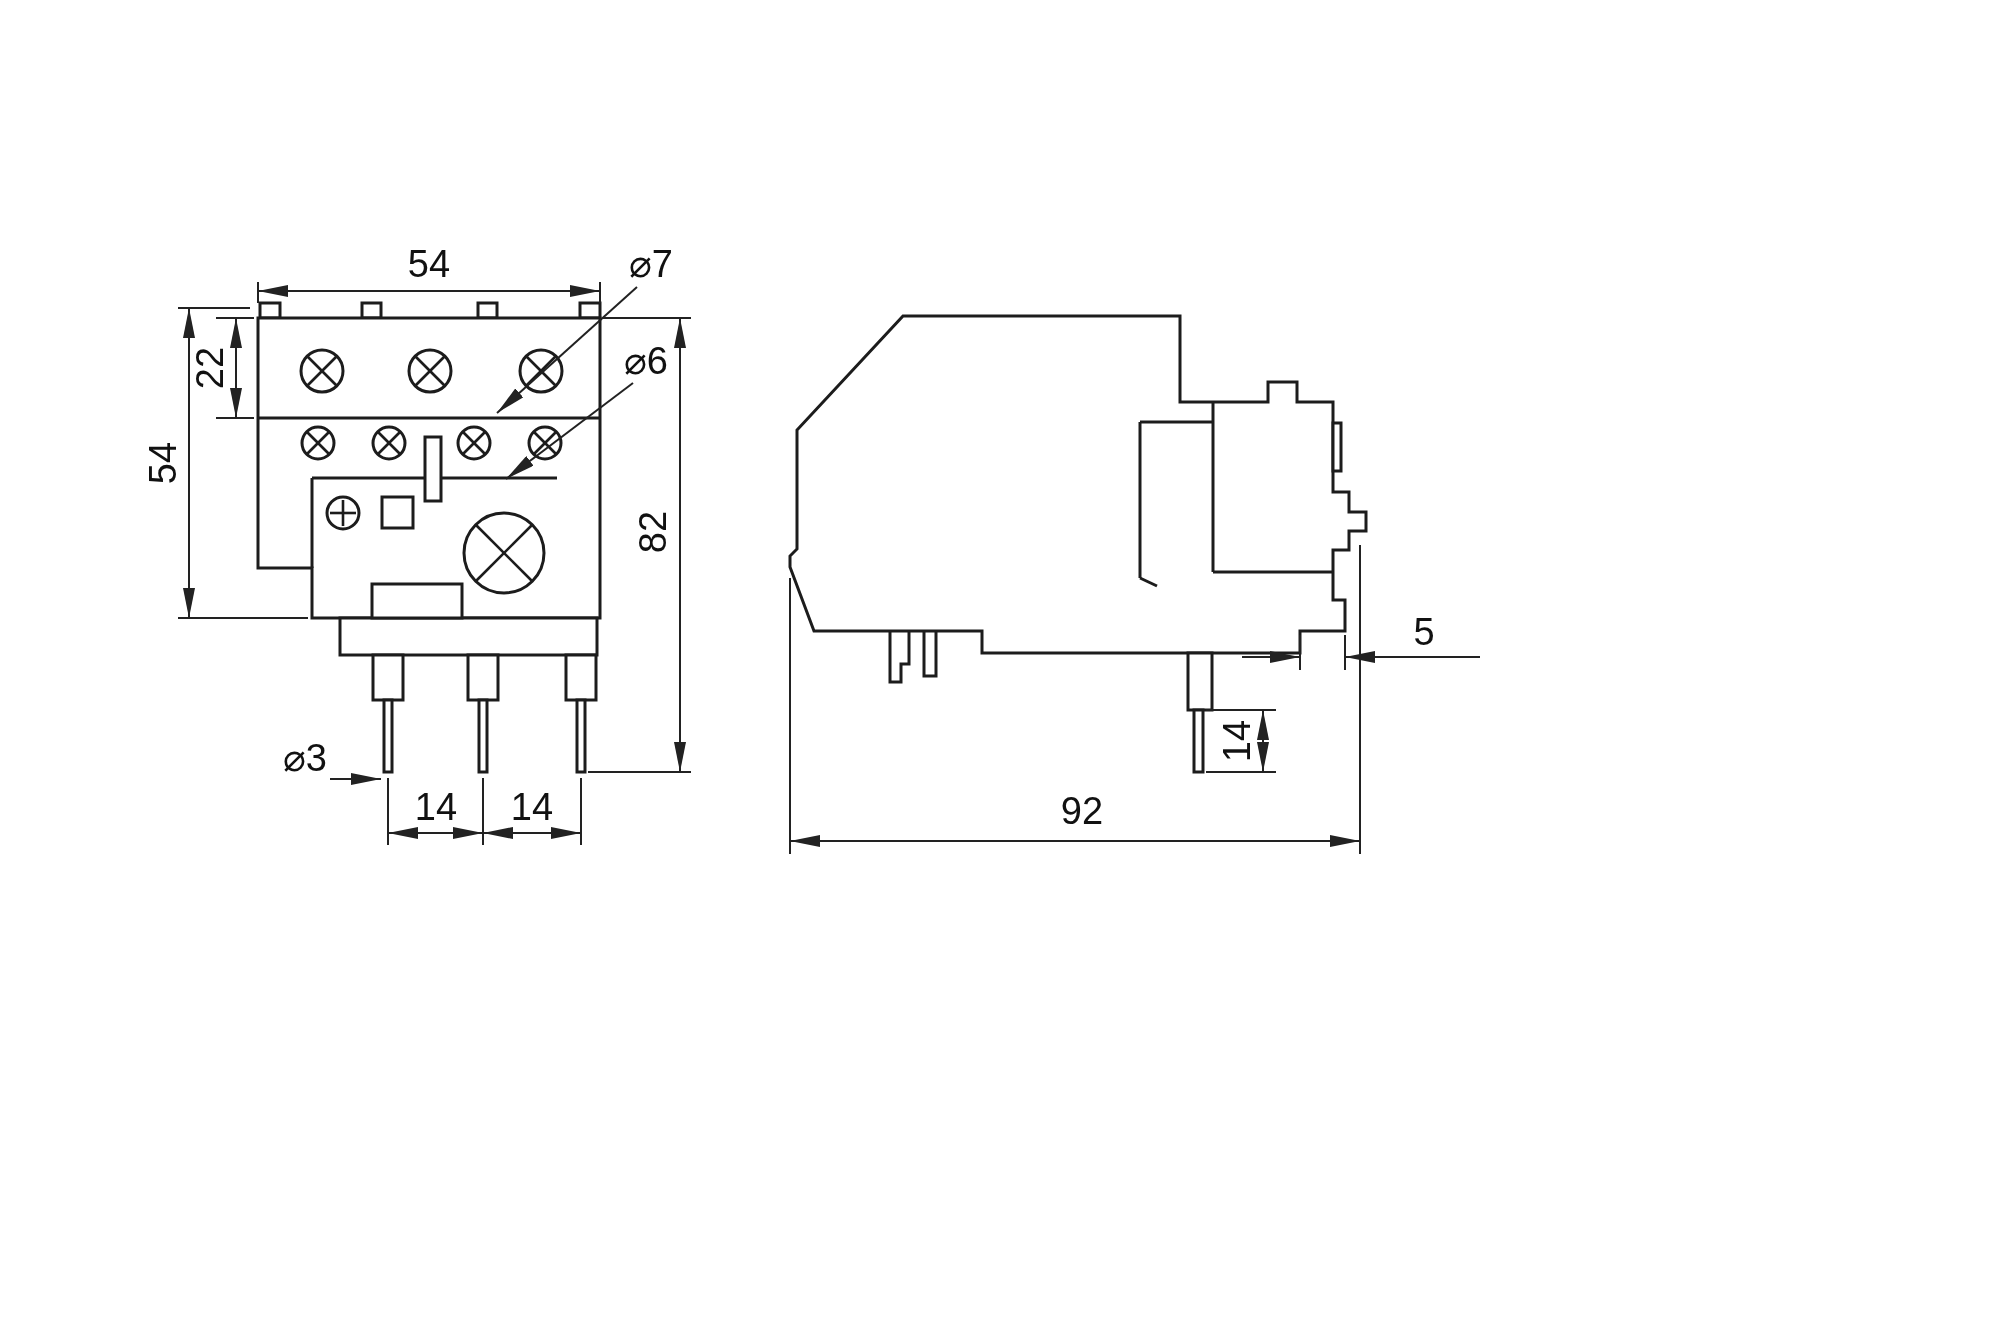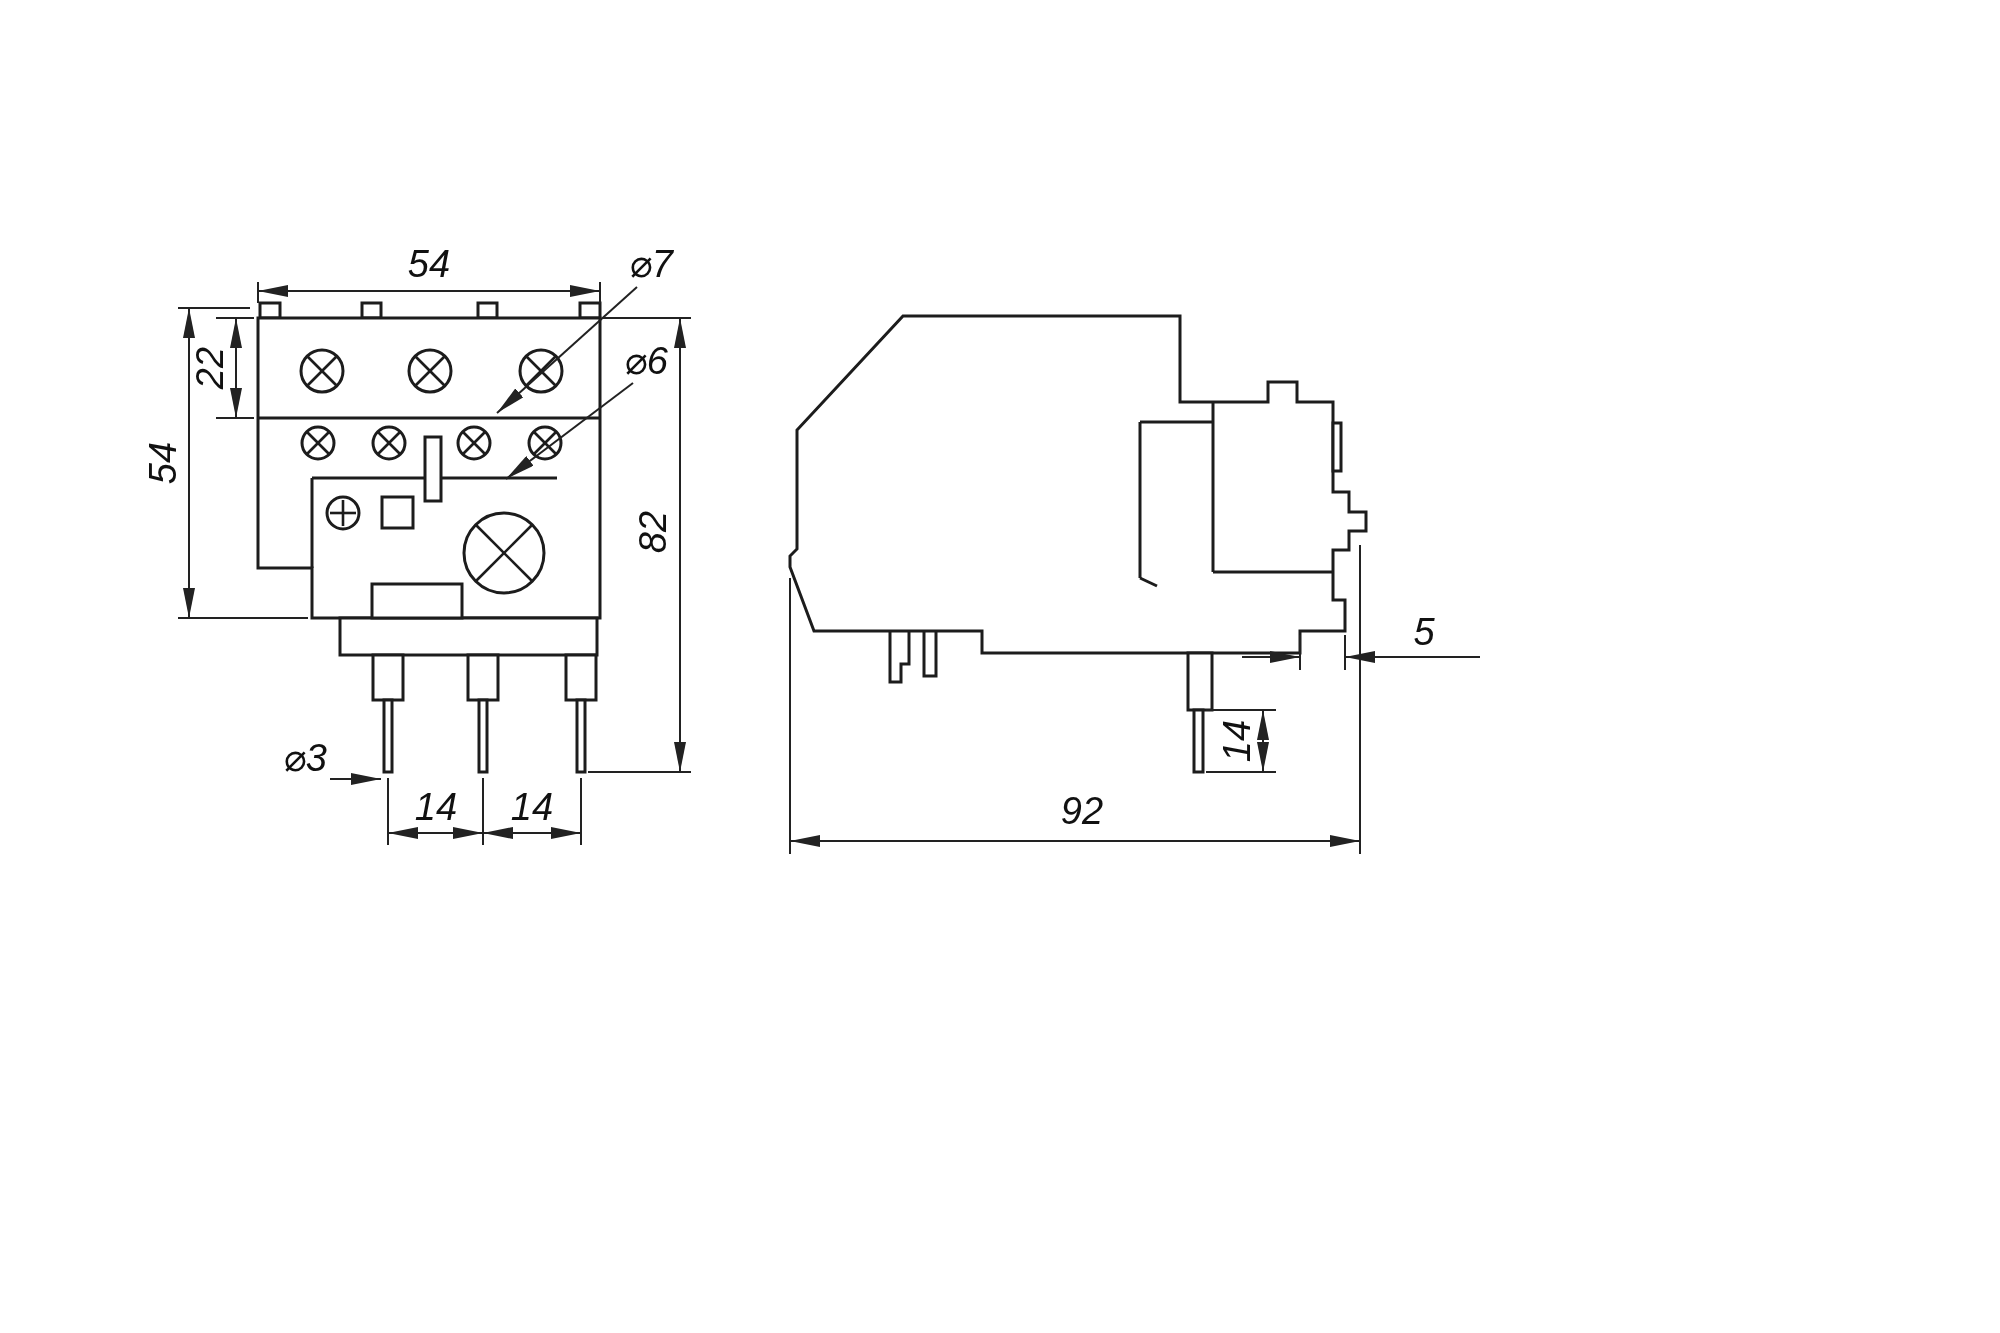--- a/index.html
+++ b/index.html
@@ -1,17 +1,17 @@
 <!DOCTYPE html>
 <html><head>
 <meta charset="utf-8">
 <title>Drawing</title>
 <style>
   html,body{margin:0;padding:0;background:#ffffff;}
-  .stage{width:2000px;height:1255px;background:#ffffff;position:relative;font-style:italic;}
+  .stage{width:2000px;height:1255px;background:#ffffff;position:relative;}
   svg{display:block;}
   .outline{fill:#ffffff;stroke:#1c1c1c;stroke-width:3;stroke-linejoin:miter;}
   .iline{fill:none;stroke:#1c1c1c;stroke-width:3;}
   .hook{fill:none;stroke:#1c1c1c;stroke-width:3;}
   .dline{fill:none;stroke:#222222;stroke-width:2;}
   .screwline{stroke:#1c1c1c;stroke-width:2.6;}
   .dim{font-family:"Liberation Sans","DejaVu Sans",sans-serif;font-size:38px;fill:#111111;}
 </style>
 </head>
 <body>

